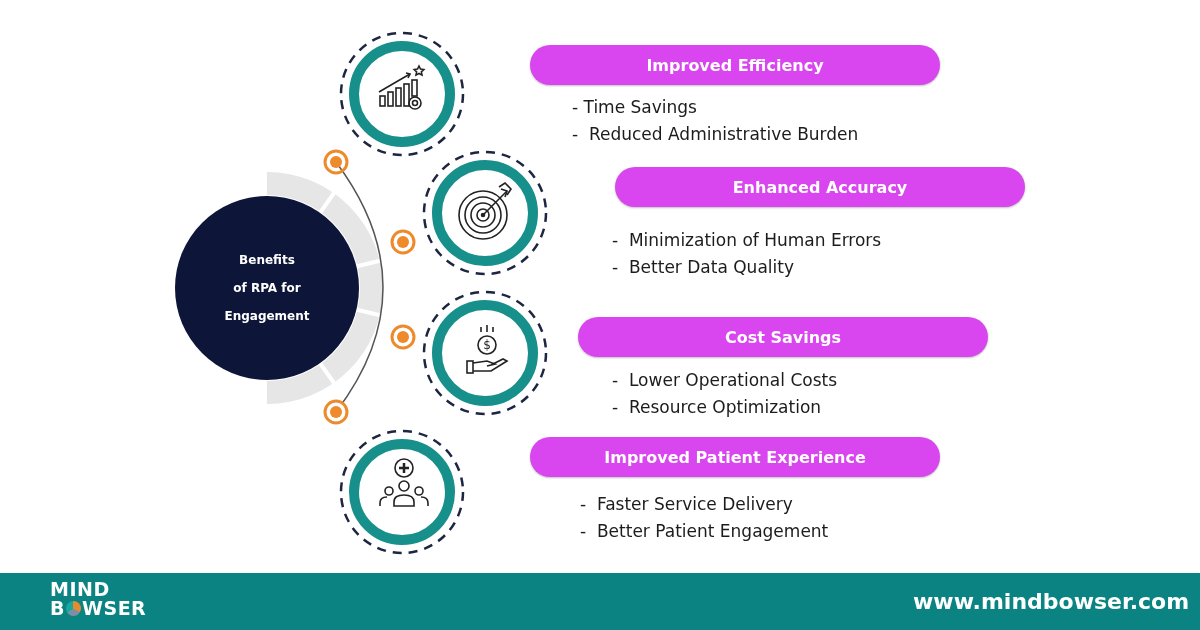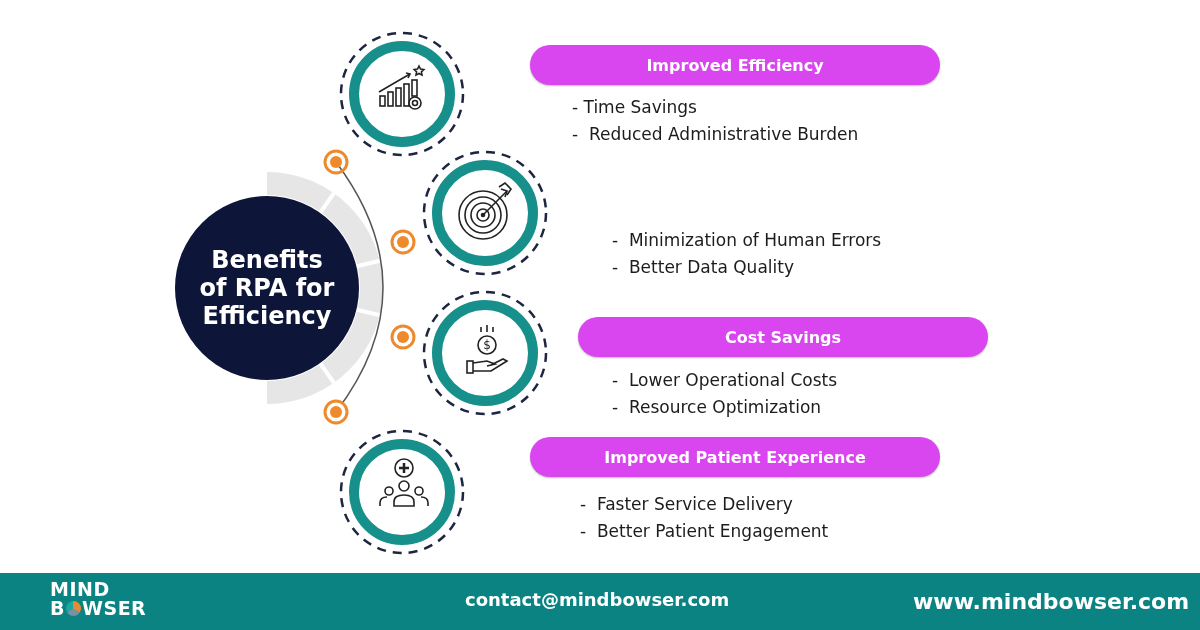--- a/index.html
+++ b/index.html
@@ -1,19 +1,19 @@
 <!DOCTYPE html>
 <html><head>
 <meta charset="utf-8">
 <style>
   html, body { margin: 0; padding: 0; }
   body { width: 1200px; height: 630px; background: #ffffff; position: relative; overflow: hidden; font-family: "DejaVu Sans", "Liberation Sans", sans-serif; }
   .stage { position: absolute; left: 0; top: 0; width: 1200px; height: 573px; }
   svg.diagram { position: absolute; left: 0; top: 0; }
-  .center-label { position: absolute; left: 175px; top: 196px; width: 184px; height: 184px; display: flex; align-items: center; justify-content: center; text-align: center; color: #ffffff; font-weight: bold; font-size: 24px; line-height: 28px; }
+  .center-label { position: absolute; left: 175px; top: 196px; width: 184px; height: 184px; display: flex; align-items: center; justify-content: center; text-align: center; color: #ffffff; font-weight: bold; font-size: 12px; line-height: 28px; }
   .pill { position: absolute; height: 40px; background: #d946ef; border-radius: 20px; color: #ffffff; font-weight: bold; font-size: 16px; display: flex; align-items: center; justify-content: center; box-shadow: 0 1px 2px rgba(0,0,0,0.25); }
   .bullets { position: absolute; color: #1c1c1c; font-size: 17px; line-height: 27px; margin-left: 12px; }
   .bullets div { white-space: pre; }
   .footer { position: absolute; left: 0; top: 573px; width: 1200px; height: 60px; background: #0a8382; }
   .logo { position: absolute; left: 50px; top: 7px; color: #ffffff; font-weight: bold; font-size: 19px; line-height: 19px; letter-spacing: 0.5px; font-family: "DejaVu Sans", sans-serif; }
   .logo .o { display: inline-block; width: 15px; height: 15px; border-radius: 50%; background: conic-gradient(#e88a2f 0 33%, #7c8fa3 33% 66%, #17a8a0 66% 100%); position: relative; top: 1px; margin: 0 1px; }
   .contact { position: absolute; left: 465px; top: 16px; color: #ffffff; font-size: 18px; font-weight: bold; }
   .site { position: absolute; left: 913px; top: 16px; color: #ffffff; font-size: 22px; font-weight: bold; }
 </style>
 </head>
@@ -106,30 +106,31 @@
         <circle cx="17" cy="-1" r="4"></circle>
         <path d="M26,14 v-3 q0,-6 -7,-6"></path>
       </g>
     </g>
   </svg>
 
   <div class="center-label">
     <div>
       <div>Benefits</div>
       <div>of RPA for</div>
-      <div>Efficiency</div>
+      <div>Engagement</div>
     </div>
   </div>
 
   <div class="pill" style="left:530px; top:45px; width:410px;">Improved Efficiency</div>
   <div class="bullets" style="left:560px; top:94px;">
     <div>- Time Savings</div>
     <div>-  Reduced Administrative Burden</div>
   </div>
 
+  <div class="pill" style="left:615px; top:167px; width:410px;">Enhanced Accuracy</div>
   <div class="bullets" style="left:600px; top:227px;">
     <div>-  Minimization of Human Errors</div>
     <div>-  Better Data Quality</div>
   </div>
 
   <div class="pill" style="left:578px; top:317px; width:410px;">Cost Savings</div>
   <div class="bullets" style="left:600px; top:367px;">
     <div>-  Lower Operational Costs</div>
     <div>-  Resource Optimization</div>
   </div>
@@ -139,15 +140,14 @@
     <div>-  Faster Service Delivery</div>
     <div>-  Better Patient Engagement</div>
   </div>
 </div>
 
 <div class="footer">
   <div class="logo">
     <div>MIND</div>
     <div><span>B</span><span class="o"></span><span>WSER</span></div>
   </div>
-  <div class="contact">contact@mindbowser.com</div>
   <div class="site">www.mindbowser.com</div>
 </div>
 
 </body></html>

